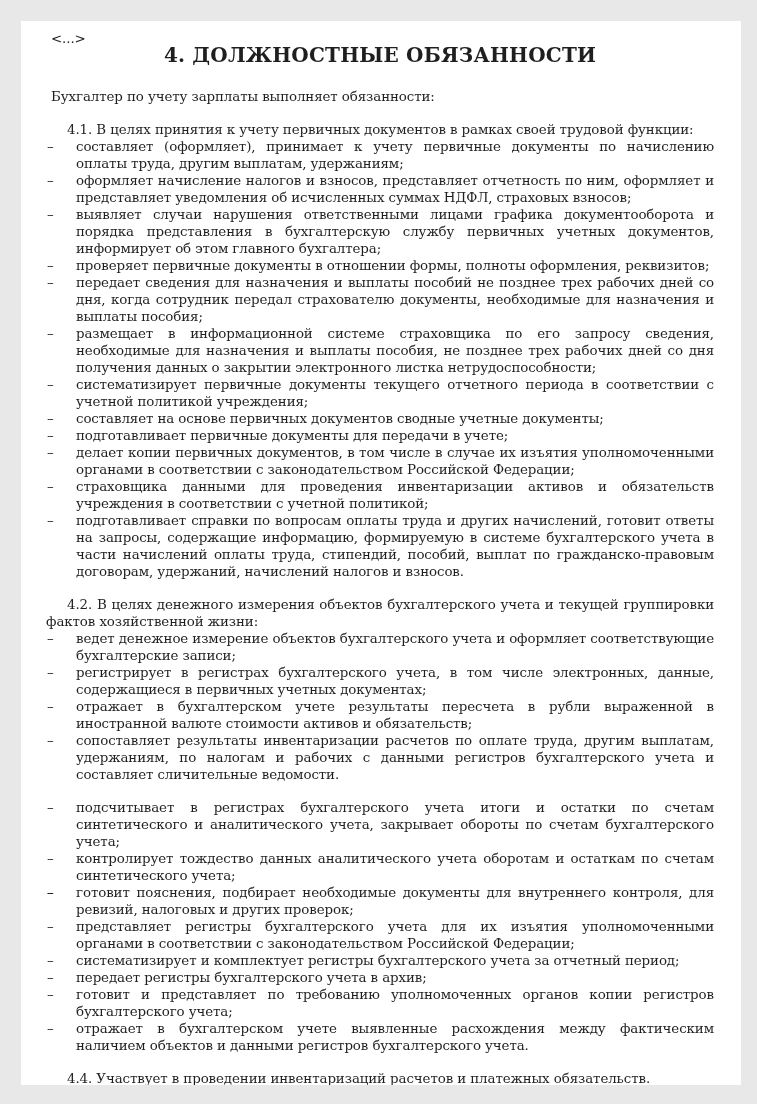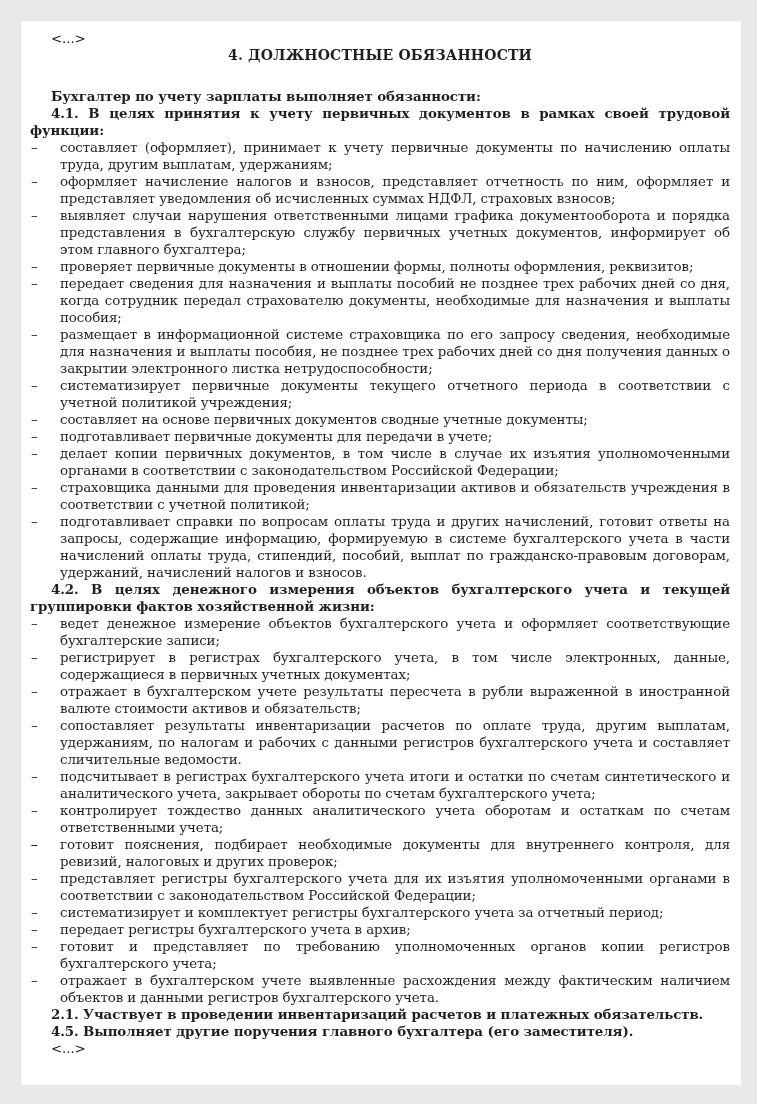--- a/index.html
+++ b/index.html
@@ -22,47 +22,46 @@
     color: #1f1f1f;
     font-size: 13.4px;
     line-height: 17px;
     letter-spacing: -0.1px;
     overflow: hidden;
   }
   .para {
     margin: 0;
     text-indent: 21px;
     text-align: justify;
-    font-weight: bold;
   }
   .omission {
     margin: 0;
     text-indent: 21px;
     text-align: left;
   }
   .doc-title {
     margin: 0 0 24px 0;
     text-align: center;
     font-weight: bold;
-    font-size: 14px;
+    font-size: 20px;
     line-height: 17px;
     letter-spacing: 0.2px;
   }
   .items { margin: 0; }
   .item {
     position: relative;
     padding-left: 30px;
     text-align: justify;
   }
   .item .dash {
     position: absolute;
     left: 1px;
     top: 0;
   }
-  section { margin: 0; }
+  section { margin: 16px; }
 </style>
 </head>
 <body>
 
 <div class="paper">
 
   <p class="omission">&lt;...&gt;</p>
 
   <h1 class="doc-title">4. ДОЛЖНОСТНЫЕ ОБЯЗАННОСТИ</h1>
 
@@ -145,21 +144,21 @@
   </section>
 
   <section>
     <div class="items">
         <div class="item">
         <span class="dash">–</span>
         <span class="item-text">подсчитывает в регистрах бухгалтерского учета итоги и остатки по счетам синтетического и аналитического учета, закрывает обороты по счетам бухгалтерского учета;</span>
       </div>
         <div class="item">
         <span class="dash">–</span>
-        <span class="item-text">контролирует тождество данных аналитического учета оборотам и остаткам по счетам ответственными учета;</span>
+        <span class="item-text">контролирует тождество данных аналитического учета оборотам и остаткам по счетам синтетического учета;</span>
       </div>
         <div class="item">
         <span class="dash">–</span>
       </div>
         <div class="item">
         <span class="dash">–</span>
         <span class="item-text">готовит пояснения, подбирает необходимые документы для внутреннего контроля, для ревизий, налоговых и других проверок;</span>
       </div>
         <div class="item">
         <span class="dash">–</span>
@@ -178,21 +177,21 @@
         <span class="item-text">готовит и представляет по требованию уполномоченных органов копии регистров бухгалтерского учета;</span>
       </div>
         <div class="item">
         <span class="dash">–</span>
         <span class="item-text">отражает в бухгалтерском учете выявленные расхождения между фактическим наличием объектов и данными регистров бухгалтерского учета.</span>
       </div>
       </div>
   </section>
 
   <section>
-    <p class="para">2.1. Участвует в проведении инвентаризаций расчетов и платежных обязательств.</p>
+    <p class="para">4.4. Участвует в проведении инвентаризаций расчетов и платежных обязательств.</p>
   </section>
 
   <section>
     <p class="para">4.5. Выполняет другие поручения главного бухгалтера (его заместителя).</p>
   </section>
 
   <p class="omission">&lt;...&gt;</p>
 
 </div>
 

